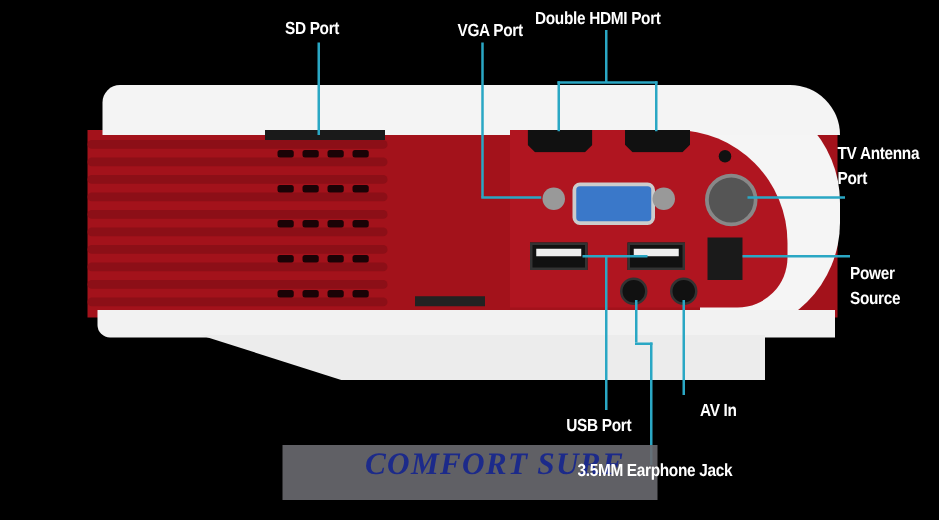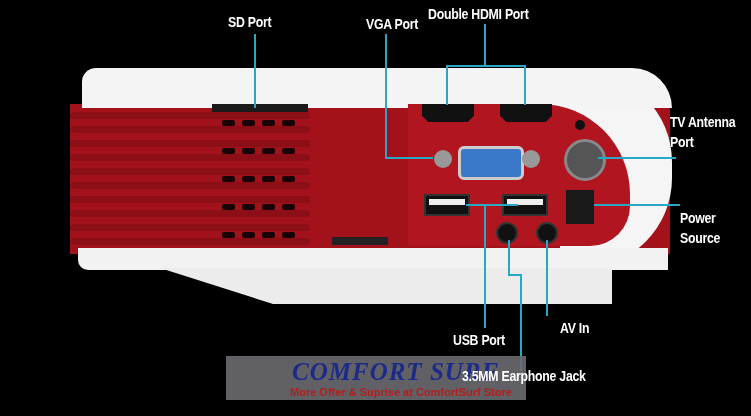--- a/index.html
+++ b/index.html
@@ -103,18 +103,17 @@
   <div class="lbl" style="left:228px;top:12px">SD Port</div>
   <div class="lbl" style="left:366px;top:14px">VGA Port</div>
   <div class="lbl" style="left:428px;top:4px">Double HDMI Port</div>
   <div class="lbl" style="left:670px;top:112px">TV Antenna</div>
   <div class="lbl" style="left:670px;top:132px">Port</div>
   <div class="lbl" style="left:680px;top:208px">Power</div>
   <div class="lbl" style="left:680px;top:228px">Source</div>
 
   <div class="banner"></div>
   <div class="brand">COMFORT SURF</div>
-  <div class="tagline">More Offer &amp; Suprise at ComfortSurf Store</div>
 
   <div class="lbl" style="left:453px;top:330px">USB Port</div>
   <div class="lbl" style="left:560px;top:318px">AV In</div>
   <div class="lbl" style="left:462px;top:366px">3.5MM Earphone Jack</div>
 </div>
 
 </body></html>

